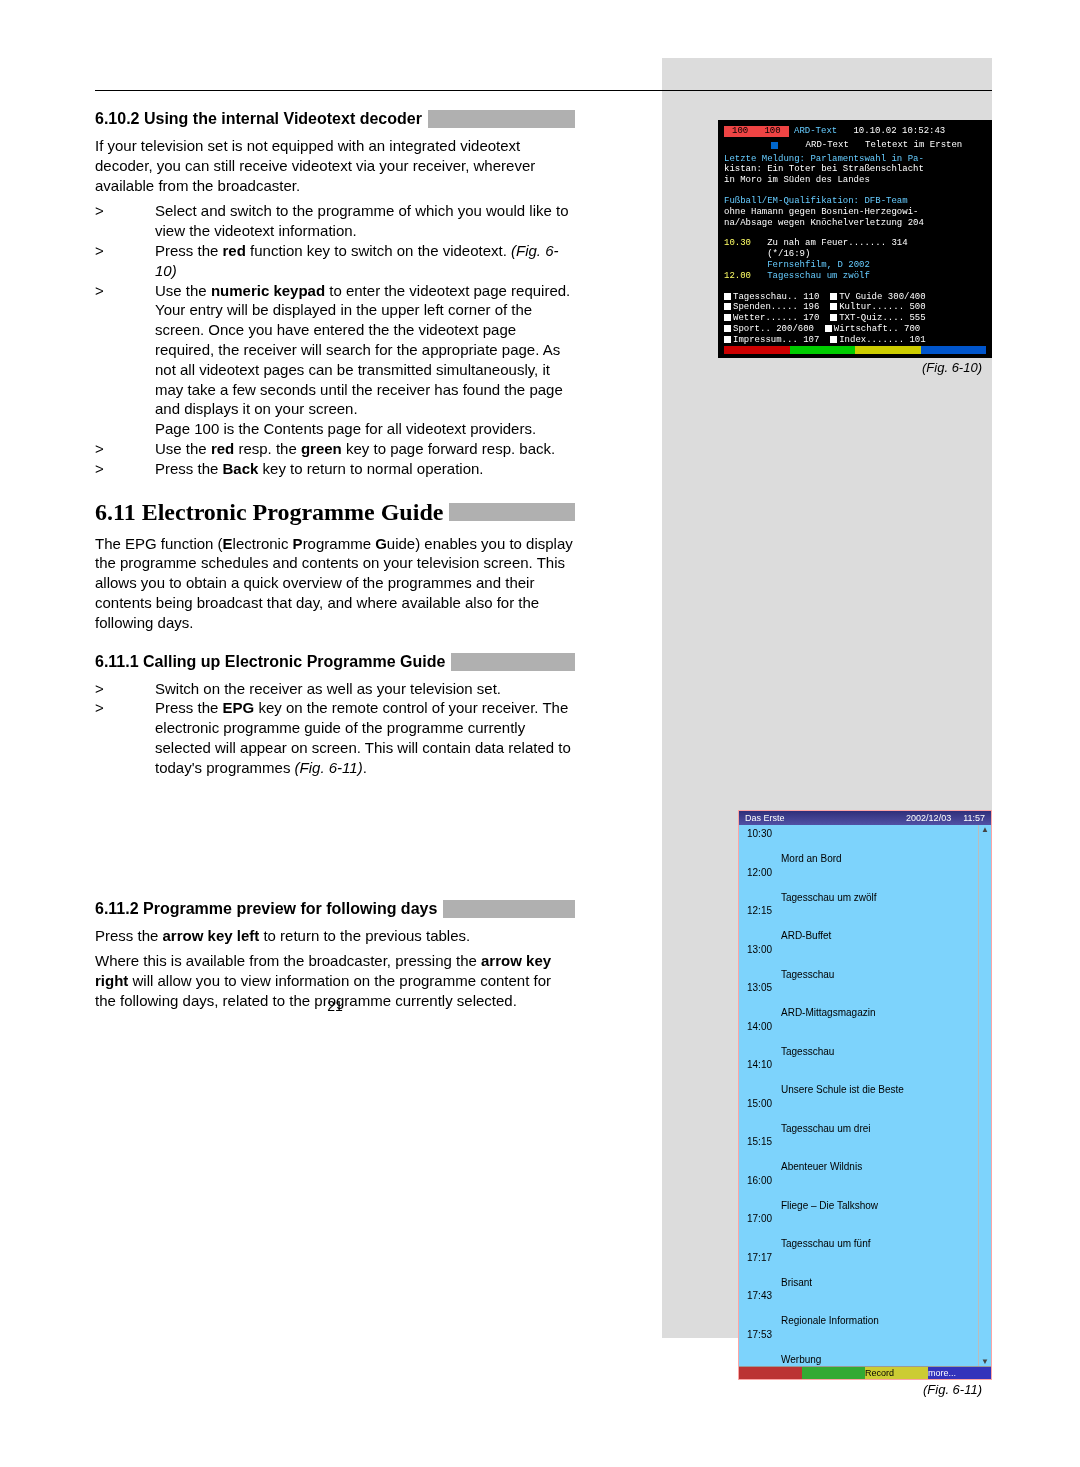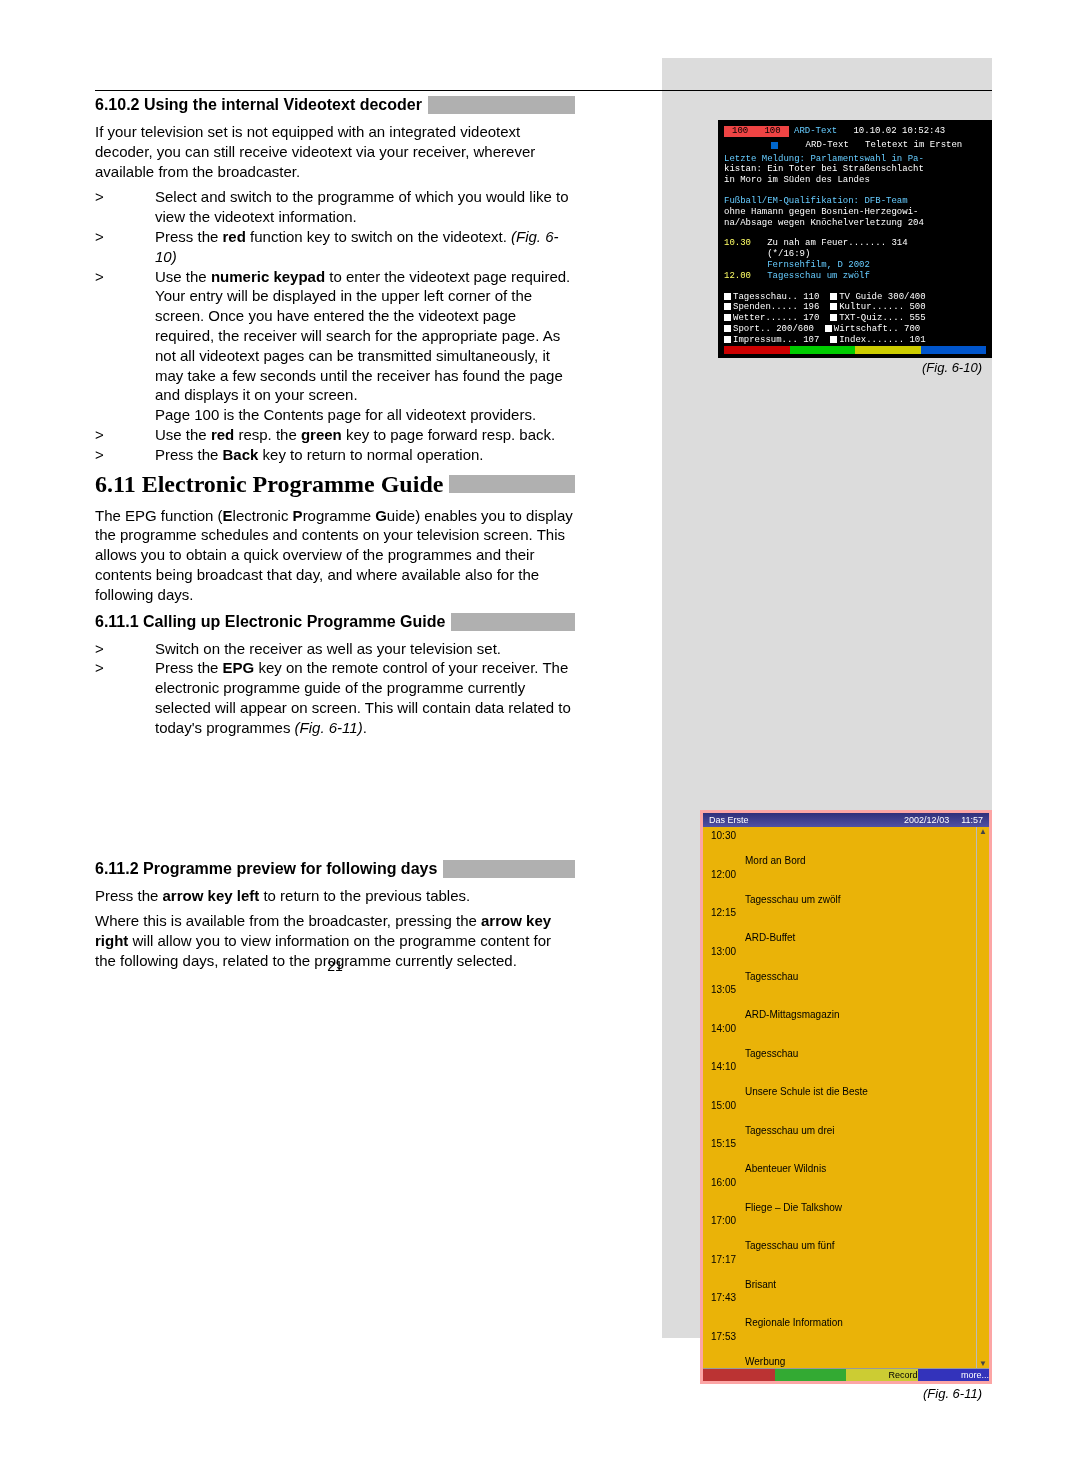--- a/index.html
+++ b/index.html
@@ -39,21 +39,21 @@
     right: 0;
     border-top: 1px solid #000;
   }
   .maincol {
     width: 480px;
     position: relative;
   }
   .section-heading {
     display: flex;
     align-items: stretch;
-    margin-top: 4px;
+    margin-top: 18px;
     margin-bottom: 6px;
   }
   .section-heading .title {
     font-weight: bold;
     font-size: 16px;
     padding: 2px 0 2px 0;
     white-space: pre;
   }
   .section-heading .bar {
     flex: 1;
@@ -123,23 +123,23 @@
   .tt-row { white-space: pre; min-height:10px;}
   .tt-bar { background:#ef4444; color:#000; padding:0 8px; display:inline-block;}
   .tt-cy { color:#6cf;}
   .tt-ye { color:#ff6;}
   .tt-sq { width:7px;height:7px;display:inline-block;background:#fff;margin-right:2px;vertical-align:middle;}
   .tt-color-line{height:8px;display:flex;}
   .tt-color-line span{flex:1;}
 
   
   .epg {
-    width: 292px;
-    background: #eab308;
-    border: 3px solid #fca5a5;
+    width: 254px;
+    background: #7dd3fc;
+    border: 1px solid #fca5a5;
     font-size: 10px;
     box-sizing: border-box;
   }
   .epg-header {
     display: flex;
     background: linear-gradient(#2f2f7a, #5151a5);
     color: #fff;
     font-weight: normal;
     font-size: 9px;
   }
@@ -157,21 +157,21 @@
   .epg-row .t { width: 34px; flex-shrink:0; padding-left:6px;}
   .epg-row .p { flex:1;margin-top:25px; }
   .epg-scroll {
     width:12px; position:relative; border-left:1px solid #bbb;
   }
   .epg-scroll .arr { font-size:8px; text-align:center; color:#444;}
   .epg-body{display:flex;}
   .epg-footer{
     display:flex;font-size:9px;border-top:1px solid #999;
   }
-  .epg-footer .seg{flex:1;text-align:right;padding:1px 0;}
+  .epg-footer .seg{flex:1;text-align:left;padding:1px 0;}
   .epg-footer .c1{background:#b33;}
   .epg-footer .c2{background:#3a3;}
   .epg-footer .c3{background:#cc3;}
   .epg-footer .c4{background:#33b;color:#fff;}
 </style>
 </head>
 <body>
 
 <div class="page">
   <div class="sidebar-bg"></div>

